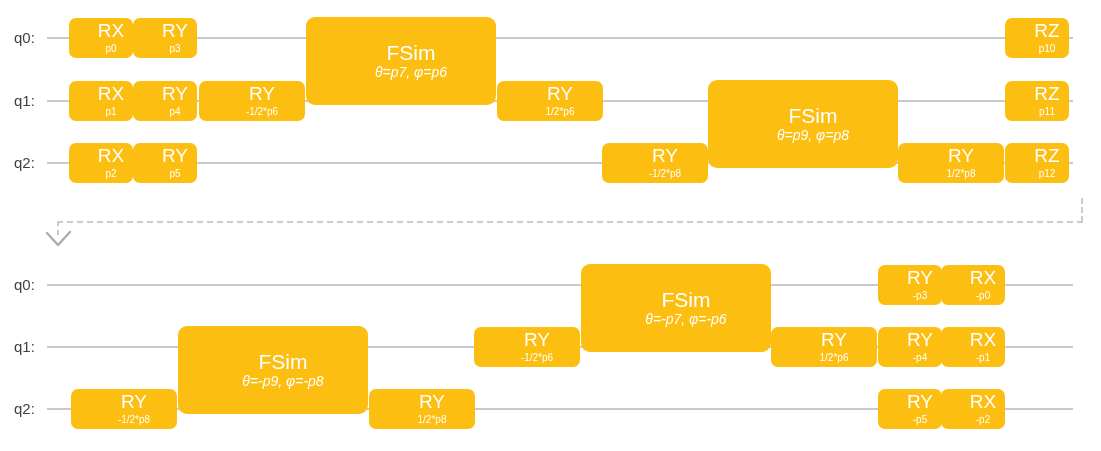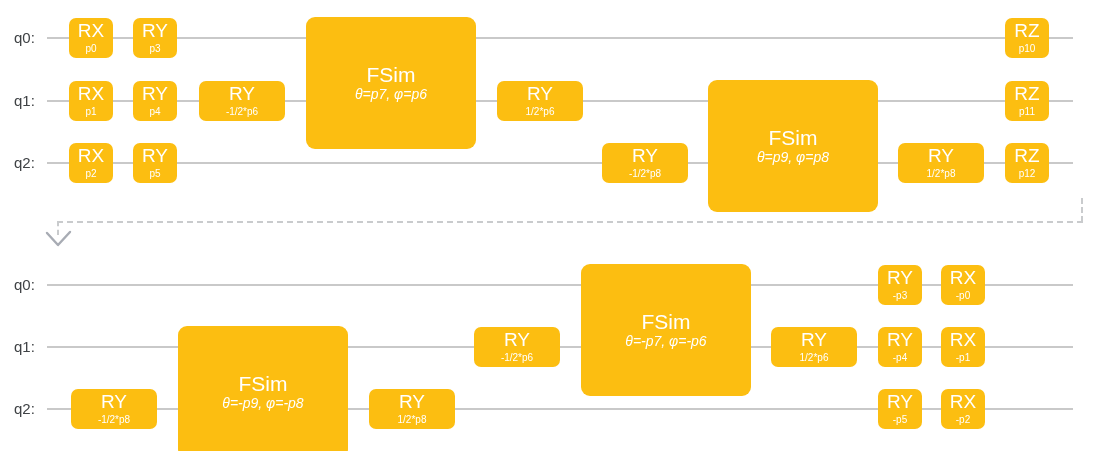--- a/index.html
+++ b/index.html
@@ -28,26 +28,27 @@
     position: absolute;
     background: var(--gate-fill, #FCBE11);
     color: var(--gate-text, #fff);
     border-radius: 7px;
     display: flex;
     flex-direction: column;
     align-items: center;
     justify-content: center;
     text-align: center;
     z-index: 3;
+    padding-left: 20px;
   }
   .gate .g-main { font-size: 19px; line-height: 20px; }
   .gate .g-sub  { font-size: 10px; line-height: 15px; }
   .gate.sm { width: 44px; height: 40px; }
   .gate.wd { width: 86px; height: 40px; }
-  .gate.fsim { width: 170px; height: 132px; border-radius: 9px; }
+  .gate.fsim { width: 170px; height: 88px; border-radius: 9px; }
   .gate.fsim .g-main { font-size: 21px; line-height: 23px; }
   .gate.fsim .g-sub  { font-size: 14px; line-height: 17px; font-style: italic; }
 
   .dash-h {
     position: absolute;
     border-top: 2px dashed var(--dashed-connector, #C9CBCD);
     z-index: 0;
   }
   .dash-v {
     position: absolute;

